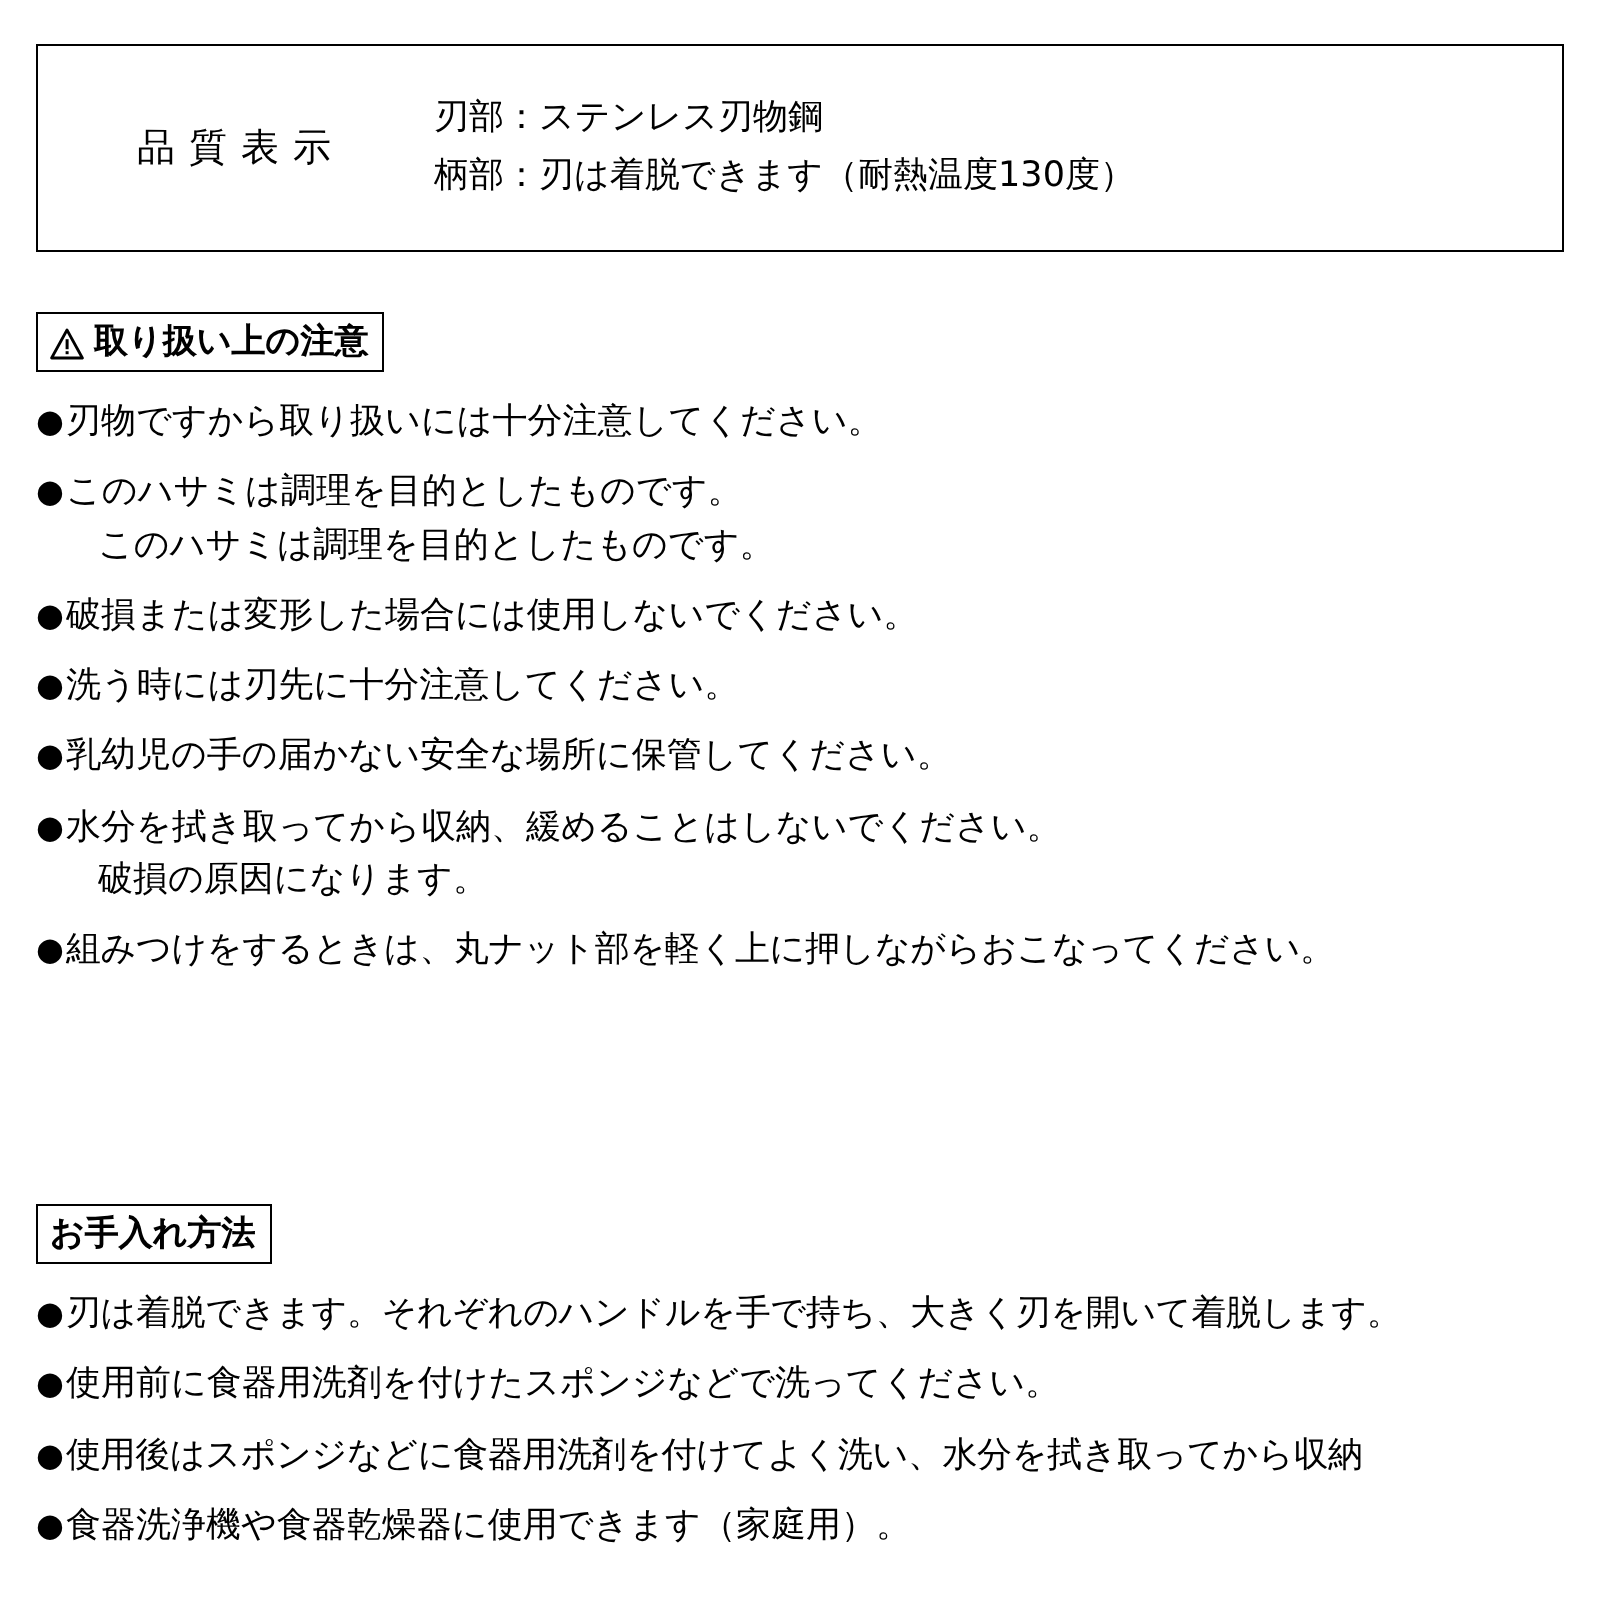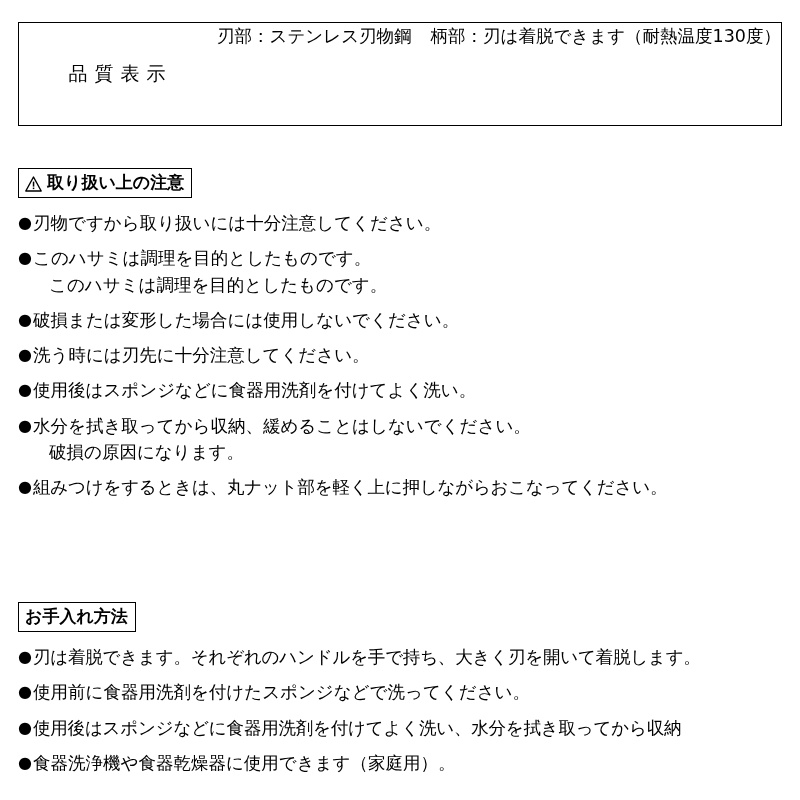--- a/index.html
+++ b/index.html
@@ -38,34 +38,34 @@
     justify-content: center;
     font-size: 19px;
     letter-spacing: 7px;
     text-indent: 7px;
     font-weight: 500;
     text-align: right;
   }
   .spec-values {
     flex: 1;
     display: flex;
-    flex-direction: row;
-    justify-content: space-between;
+    flex-direction: column;
+    justify-content: center;
     padding-left: 2px;
     gap: 2px;
   }
   .spec-values div {
     font-size: 17.5px;
     line-height: 1.55;
     white-space: nowrap;
   }
 
   
   .section {
-    margin-top: 42px;
+    margin-top: 30px;
   }
   .section-heading {
     display: inline-flex;
     align-items: center;
     gap: 5px;
     border: 1.5px solid #000;
     padding: 2px 7px 3px 6px;
     font-size: 17px;
     font-weight: 700;
     box-sizing: border-box;
@@ -155,21 +155,21 @@
       <div class="bullet-row">
         <span class="dot">●</span>
         <span class="bullet-text">破損または変形した場合には使用しないでください。</span>
       </div>
       <div class="bullet-row">
         <span class="dot">●</span>
         <span class="bullet-text">洗う時には刃先に十分注意してください。</span>
       </div>
       <div class="bullet-row">
         <span class="dot">●</span>
-        <span class="bullet-text">使用後はスポンジなどに食器用洗剤を付けてよく洗い。</span>
+        <span class="bullet-text">乳幼児の手の届かない安全な場所に保管してください。</span>
       </div>
       <div class="bullet-row">
         <span class="dot">●</span>
         <span class="bullet-text">
           <span>水分を拭き取ってから収納、緩めることはしないでください。</span>
           <span class="cont">破損の原因になります。</span>
         </span>
       </div>
       <div class="bullet-row">
         <span class="dot">●</span>

